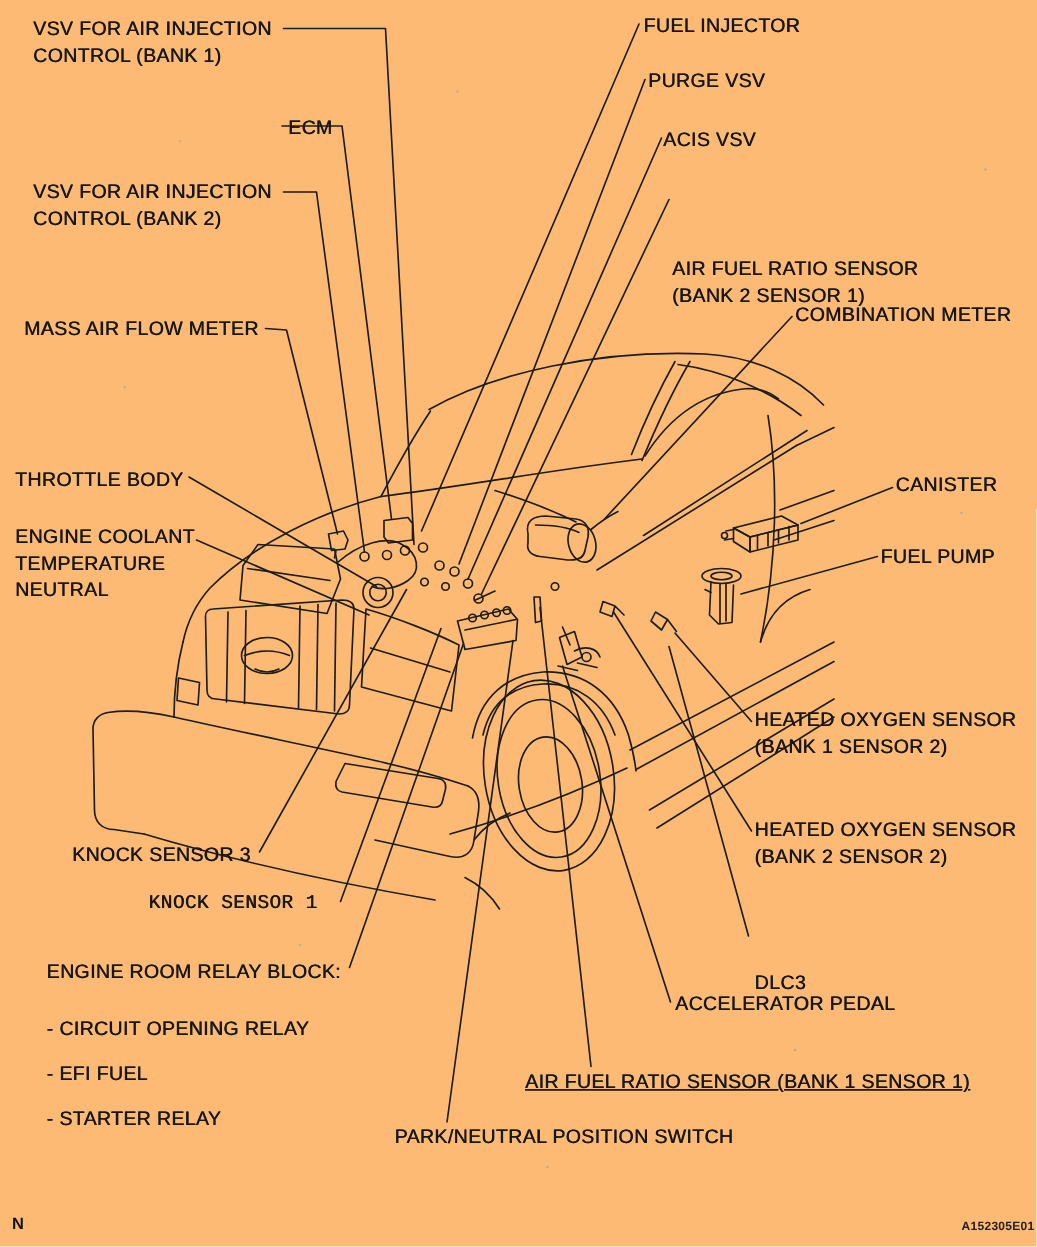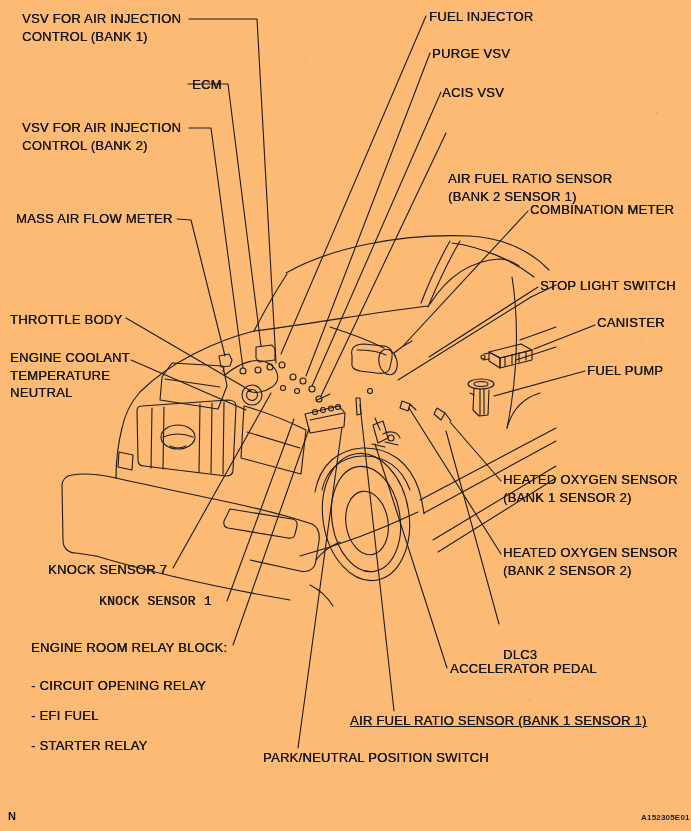--- a/index.html
+++ b/index.html
@@ -244,33 +244,32 @@
   <div class="lbl" style="left:10px;top:349px;">ENGINE COOLANT
 TEMPERATURE
 NEUTRAL</div>
 
   <div class="lbl" style="left:429px;top:8px;">FUEL INJECTOR</div>
   <div class="lbl" style="left:432px;top:45px;">PURGE VSV</div>
   <div class="lbl" style="left:442px;top:84px;">ACIS VSV</div>
   <div class="lbl" style="left:448px;top:138px;margin-top:32px;">AIR FUEL RATIO SENSOR
 (BANK 2 SENSOR 1)</div>
   <div class="lbl" style="left:530px;top:201px;">COMBINATION METER</div>
-  <div class="lbl" style="left:540px;top:277px;">STOP LIGHT SWITCH</div>
   <div class="lbl" style="left:597px;top:314px;">CANISTER</div>
   <div class="lbl" style="left:587px;top:362px;">FUEL PUMP</div>
   <div class="lbl" style="left:503px;top:471px;">HEATED OXYGEN SENSOR
 (BANK 1 SENSOR 2)</div>
   <div class="lbl" style="left:503px;top:544px;">HEATED OXYGEN SENSOR
 (BANK 2 SENSOR 2)</div>
   <div class="lbl" style="left:503px;top:616px;margin-top:30px;">DLC3</div>
   <div class="lbl" style="left:450px;top:660px;">ACCELERATOR PEDAL</div>
   <div class="lbl" style="left:350px;top:712px;text-decoration:underline;">AIR FUEL RATIO SENSOR (BANK 1 SENSOR 1)</div>
   <div class="lbl" style="left:263px;top:749px;">PARK/NEUTRAL POSITION SWITCH</div>
 
-  <div class="lbl" style="left:48px;top:561px;">KNOCK SENSOR 7</div>
+  <div class="lbl" style="left:48px;top:561px;">KNOCK SENSOR 3</div>
   <div class="lbl" style="left:99px;top:593px;font-family:Liberation Mono, monospace;">KNOCK SENSOR 1</div>
   <div class="lbl" style="left:31px;top:677px;">- CIRCUIT OPENING RELAY</div>
   <div class="lbl" style="left:31px;top:639px;">ENGINE ROOM RELAY BLOCK:</div>
   <div class="lbl" style="left:31px;top:707px;">- EFI FUEL</div>
   <div class="lbl" style="left:31px;top:737px;">- STARTER RELAY</div>
 
   <div class="small-marker" style="left:8px;top:810px;">N</div>
   <div class="fig-code" style="left:641px;top:813px;">A152305E01</div>
 </div>
 

